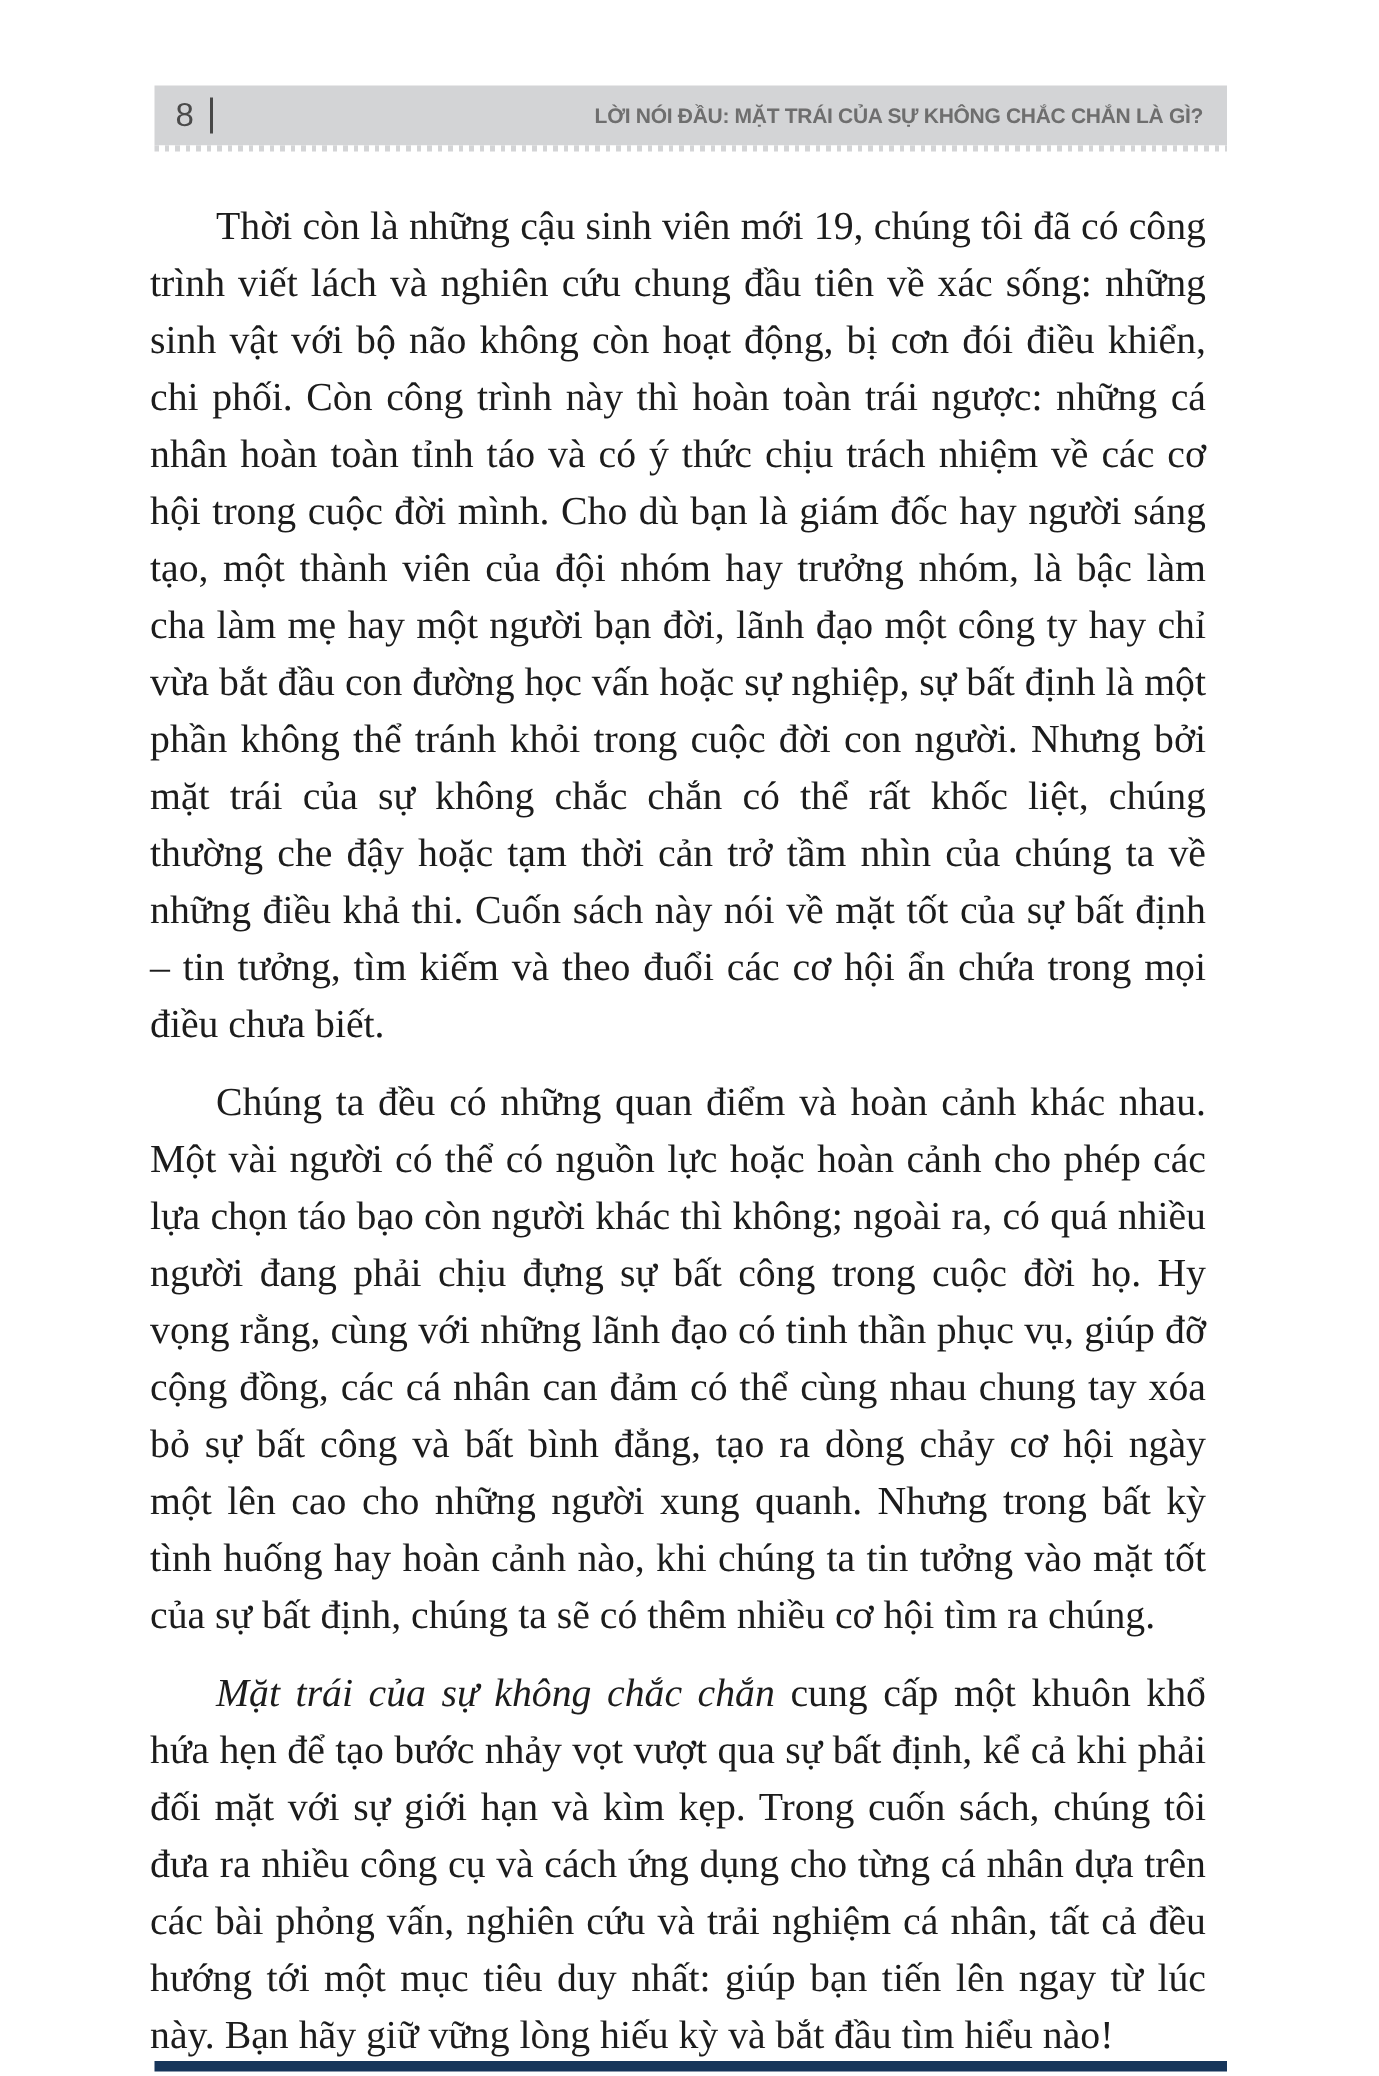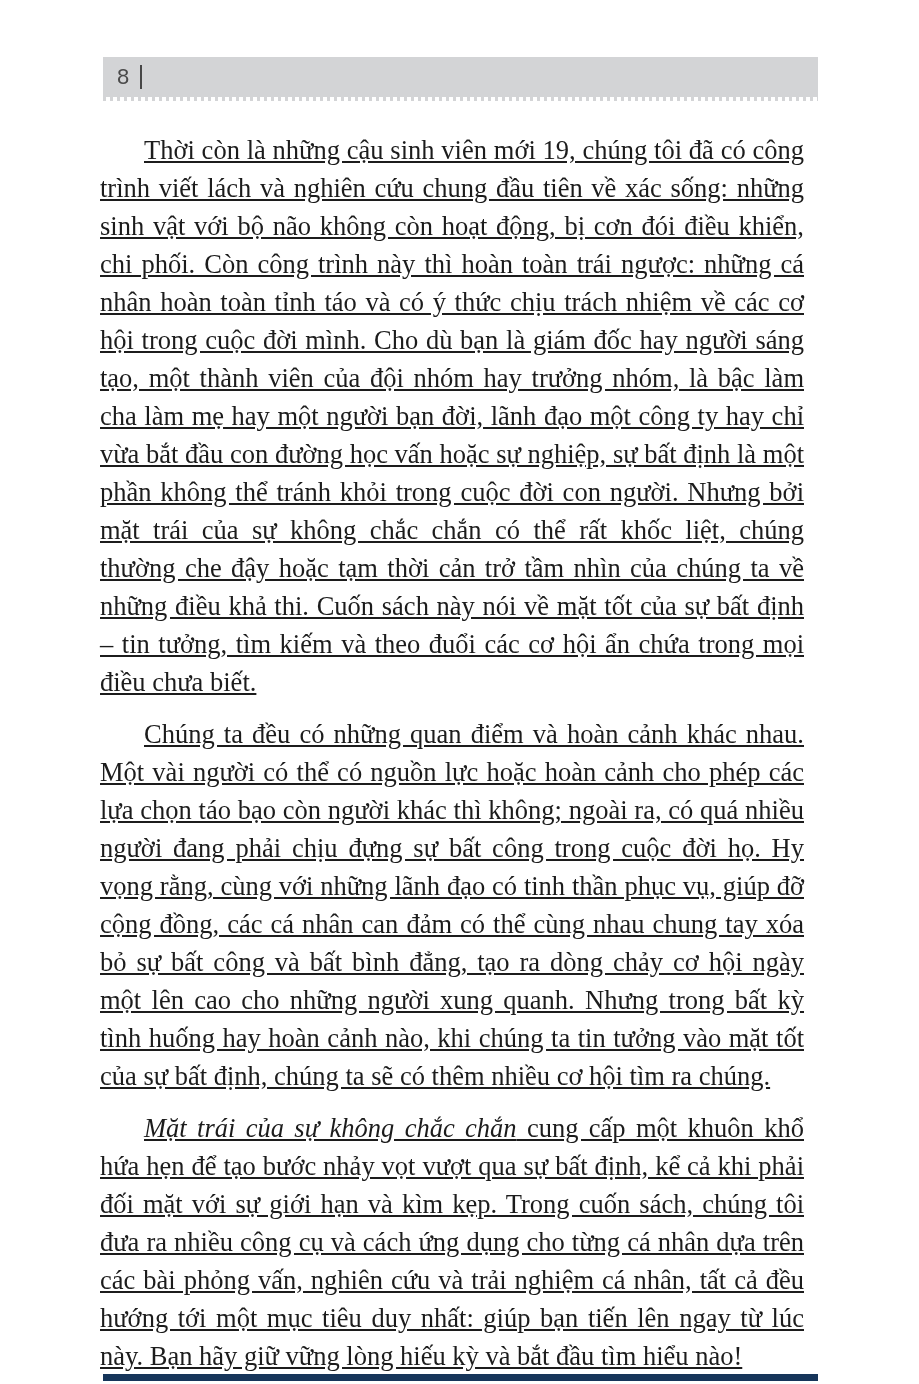--- a/index.html
+++ b/index.html
@@ -53,39 +53,39 @@
     left:100px;top:131px;
     width:720px;
     color:#1c1c1c;
     font-size:26.5px;
     line-height:38px;
     text-align:justify;
   }
   .body-text p{
     margin:0 16px 14px 0;
     text-indent:44px;
-    text-decoration:underline;
   }
   .lead-italic{font-style:italic;}
   
   .footer-bar{
     position:absolute;
     left:103px;top:1374px;
     width:715px;height:7px;
     background:#16355a;
   }
 </style>
 </head>
 <body>
 
 <div class="page">
 
   <div class="header-bar">
     <span class="page-number">8</span>
     <span class="header-divider"></span>
+    <span class="running-title">LỜI NÓI ĐẦU: MẶT TRÁI CỦA SỰ KHÔNG CHẮC CHẮN LÀ GÌ?</span>
   </div>
 
   <div class="body-text">
     <p>
       <span>Thời còn là những cậu sinh viên mới 19, chúng tôi đã có công trình viết lách và nghiên cứu chung đầu tiên về xác sống: những sinh vật với bộ não không còn hoạt động, bị cơn đói điều khiển, chi phối. Còn công trình này thì hoàn toàn trái ngược: những cá nhân hoàn toàn tỉnh táo và có ý thức chịu trách nhiệm về các cơ hội trong cuộc đời mình. Cho dù bạn là giám đốc hay người sáng tạo, một thành viên của đội nhóm hay trưởng nhóm, là bậc làm cha làm mẹ hay một người bạn đời, lãnh đạo một công ty hay chỉ vừa bắt đầu con đường học vấn hoặc sự nghiệp, sự bất định là một phần không thể tránh khỏi trong cuộc đời con người. Nhưng bởi mặt trái của sự không chắc chắn có thể rất khốc liệt, chúng thường che đậy hoặc tạm thời cản trở tầm nhìn của chúng ta về những điều khả thi. Cuốn sách này nói về mặt tốt của sự bất định – tin tưởng, tìm kiếm và theo đuổi các cơ hội ẩn chứa trong mọi điều chưa biết.</span>
     </p>
     <p>
       <span>Chúng ta đều có những quan điểm và hoàn cảnh khác nhau. Một vài người có thể có nguồn lực hoặc hoàn cảnh cho phép các lựa chọn táo bạo còn người khác thì không; ngoài ra, có quá nhiều người đang phải chịu đựng sự bất công trong cuộc đời họ. Hy vọng rằng, cùng với những lãnh đạo có tinh thần phục vụ, giúp đỡ cộng đồng, các cá nhân can đảm có thể cùng nhau chung tay xóa bỏ sự bất công và bất bình đẳng, tạo ra dòng chảy cơ hội ngày một lên cao cho những người xung quanh. Nhưng trong bất kỳ tình huống hay hoàn cảnh nào, khi chúng ta tin tưởng vào mặt tốt của sự bất định, chúng ta sẽ có thêm nhiều cơ hội tìm ra chúng.</span>
     </p>
     <p>

